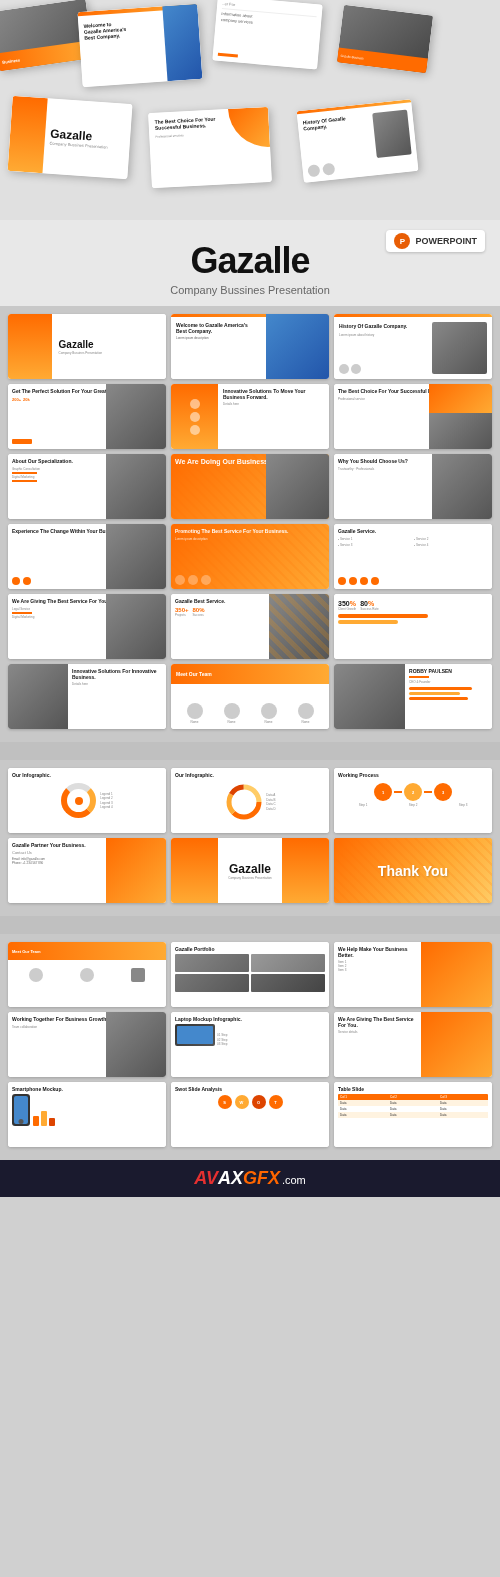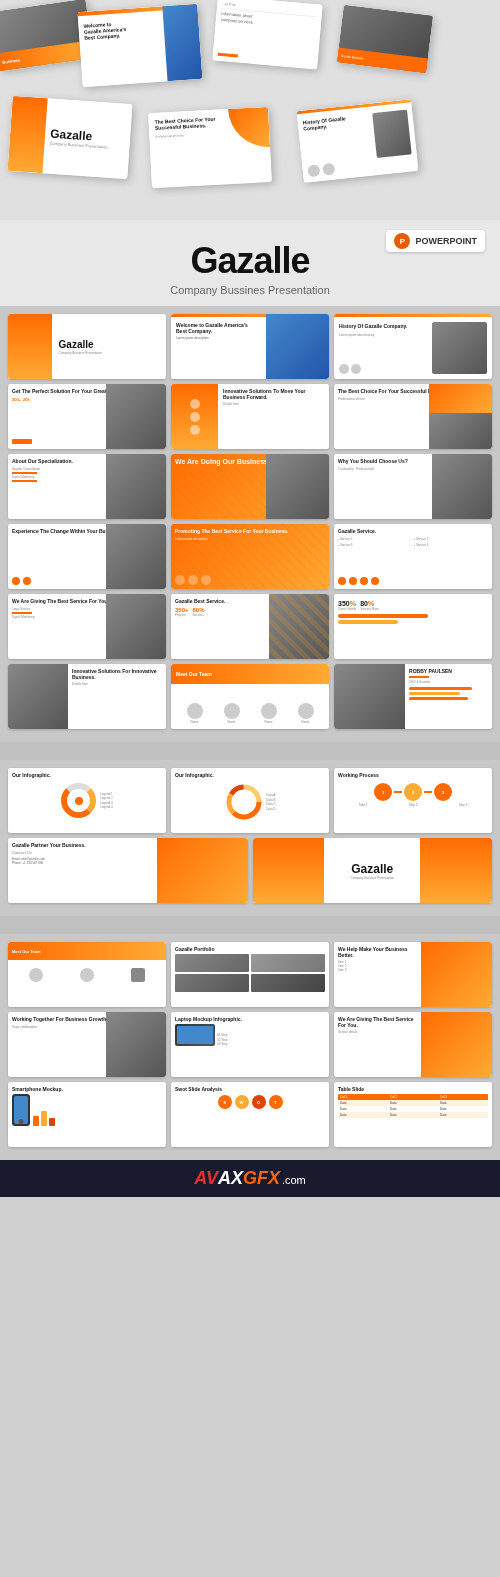--- a/index.html
+++ b/index.html
@@ -535,20 +535,26 @@
     <div class="slide-thumb">
       <div style="width:100%;height:100%;background:white;position:relative;display:flex;align-items:center;justify-content:center;">
         <div style="position:absolute;left:0;top:0;bottom:0;width:30%;background:linear-gradient(180deg,#ff6b00,#ffaa33);"></div>
         <div style="position:absolute;right:0;top:0;bottom:0;width:30%;background:linear-gradient(180deg,#ff6b00,#ffaa33);"></div>
         <div style="text-align:center;z-index:1;">
           <div style="font-size:12px;font-weight:900;color:#111;">Gazalle</div>
           <div style="font-size:3px;color:#888;">Company Bussines Presentation</div>
         </div>
       </div>
     </div>
+    <div class="slide-thumb thank-you-slide">
+      <div style="width:100%;height:100%;background:linear-gradient(135deg,#ff6b00 0%,#ffaa33 60%,#ffcc66 100%);position:relative;display:flex;align-items:center;justify-content:center;">
+        <div class="diamond-pattern"></div>
+        <div style="font-size:14px;font-weight:900;color:white;text-align:center;z-index:1;text-shadow:1px 1px 2px rgba(0,0,0,0.2);">Thank You</div>
+      </div>
+    </div>
   </div>
 </div>
 
 <div class="section-gap"></div>
 
 <div class="slides-section">
 
   <div class="slides-row">
     <div class="slide-thumb">
       <div style="width:100%;height:100%;background:white;padding:4px;position:relative;">

